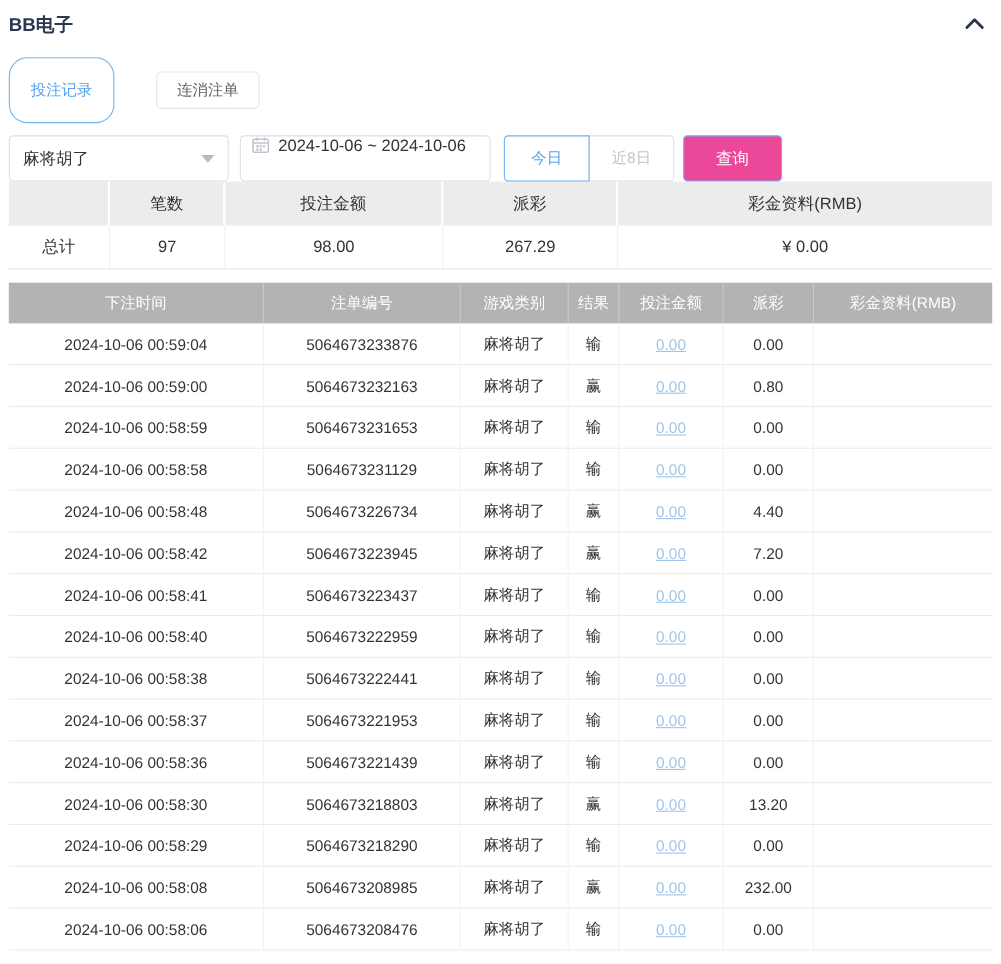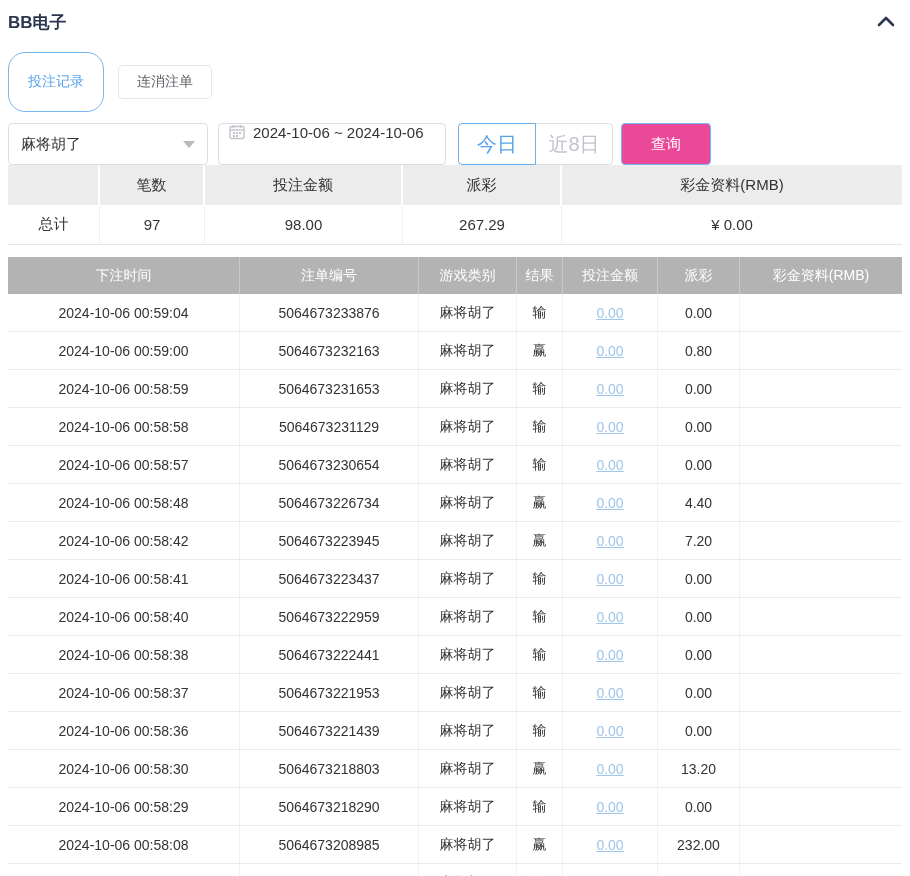--- a/index.html
+++ b/index.html
@@ -9,32 +9,32 @@
 
   
   .panel-header { display:flex; justify-content:space-between; align-items:flex-end; padding:2px 2px 0 0; }
   .panel-title { font-size:17px; font-weight:700; color:#2b3750; }
   .collapse-btn { width:28px; height:24px; display:flex; align-items:center; justify-content:center; cursor:pointer; background:none; border:none; }
 
   
   .tabs { display:flex; gap:14px; margin-top:18px; align-items:center; }
   .tab { background:#fff; font-size:14px; cursor:pointer; }
   .tab-active { color:#55a3ec; border:1px solid #74b6f0; border-radius:17px; padding:20px 19px; }
-  .tab-inactive { color:#5f6368; border:1px solid #e6e6e6; border-radius:5px; padding:7px 18px; }
+  .tab-inactive { color:#5f6368; border:1px solid #e6e6e6; border-radius:5px; padding:7px 18px;margin-left:24px; }
 
   
   .filters { display:flex; margin-top:11px; align-items:center; }
   .select-box { width:200px; height:42px; border:1px solid #dcdfe6; border-radius:4px;
     display:flex; align-items:center; justify-content:space-between; padding:0 12px; font-size:15px; cursor:pointer; background:#fff; }
   .caret-down { width:0; height:0; border-left:6px solid transparent; border-right:6px solid transparent; border-top:7px solid #b6b9bf; }
   .date-box { width:228px; height:42px; border:1px solid #dcdfe6; border-radius:4px; margin-left:10px;
     display:flex; align-items:flex-start; padding:0 10px; font-size:15px; background:#fff; cursor:pointer; }
   .date-box .cal { margin-right:8px; flex:none; }
   .btn-group { display:flex; margin-left:12px; }
-  .qbtn { width:78px; height:42px; background:#fff; border:1px solid #dcdfe6; font-size:20px; color:#c0c4cc; cursor:pointer; margin-left:-1px; }
+  .qbtn { width:78px; height:42px; background:#fff; border:1px solid #dcdfe6; font-size:14px; color:#c0c4cc; cursor:pointer; margin-left:-1px; }
   .qbtn:first-child { border-radius:4px 0 0 4px; margin-left:0; }
   .qbtn:last-child { border-radius:0 4px 4px 0; }
   .qbtn.active { color:#55a3ec; border-color:#6cb0ee; position:relative; z-index:2; }
   .query-btn { width:90px; height:42px; margin-left:8px; background:#ec4899; border:1px solid #6cb8f2;
     color:#fff; font-size:15px; border-radius:4px; cursor:pointer; }
 
   
   table { border-collapse:separate; border-spacing:0; width:894px; table-layout:fixed; }
   .summary { font-size:15px; }
   .summary th { background:#ececec; font-weight:400; height:40px; border-right:2px solid #fff; color:#333; }
@@ -179,29 +179,20 @@
         <tr>
           <td>2024-10-06 00:58:58</td>
           <td>5064673231129</td>
           <td>麻将胡了</td>
           <td>输</td>
           <td><a class="bet-link" href="javascript:void(0)">0.00</a></td>
           <td>0.00</td>
           <td></td>
         </tr>
         <tr>
-          <td>2024-10-06 00:58:57</td>
-          <td>5064673230654</td>
-          <td>麻将胡了</td>
-          <td>输</td>
-          <td><a class="bet-link" href="javascript:void(0)">0.00</a></td>
-          <td>0.00</td>
-          <td></td>
-        </tr>
-        <tr>
           <td>2024-10-06 00:58:48</td>
           <td>5064673226734</td>
           <td>麻将胡了</td>
           <td>赢</td>
           <td><a class="bet-link" href="javascript:void(0)">0.00</a></td>
           <td>4.40</td>
           <td></td>
         </tr>
         <tr>
           <td>2024-10-06 00:58:42</td>

